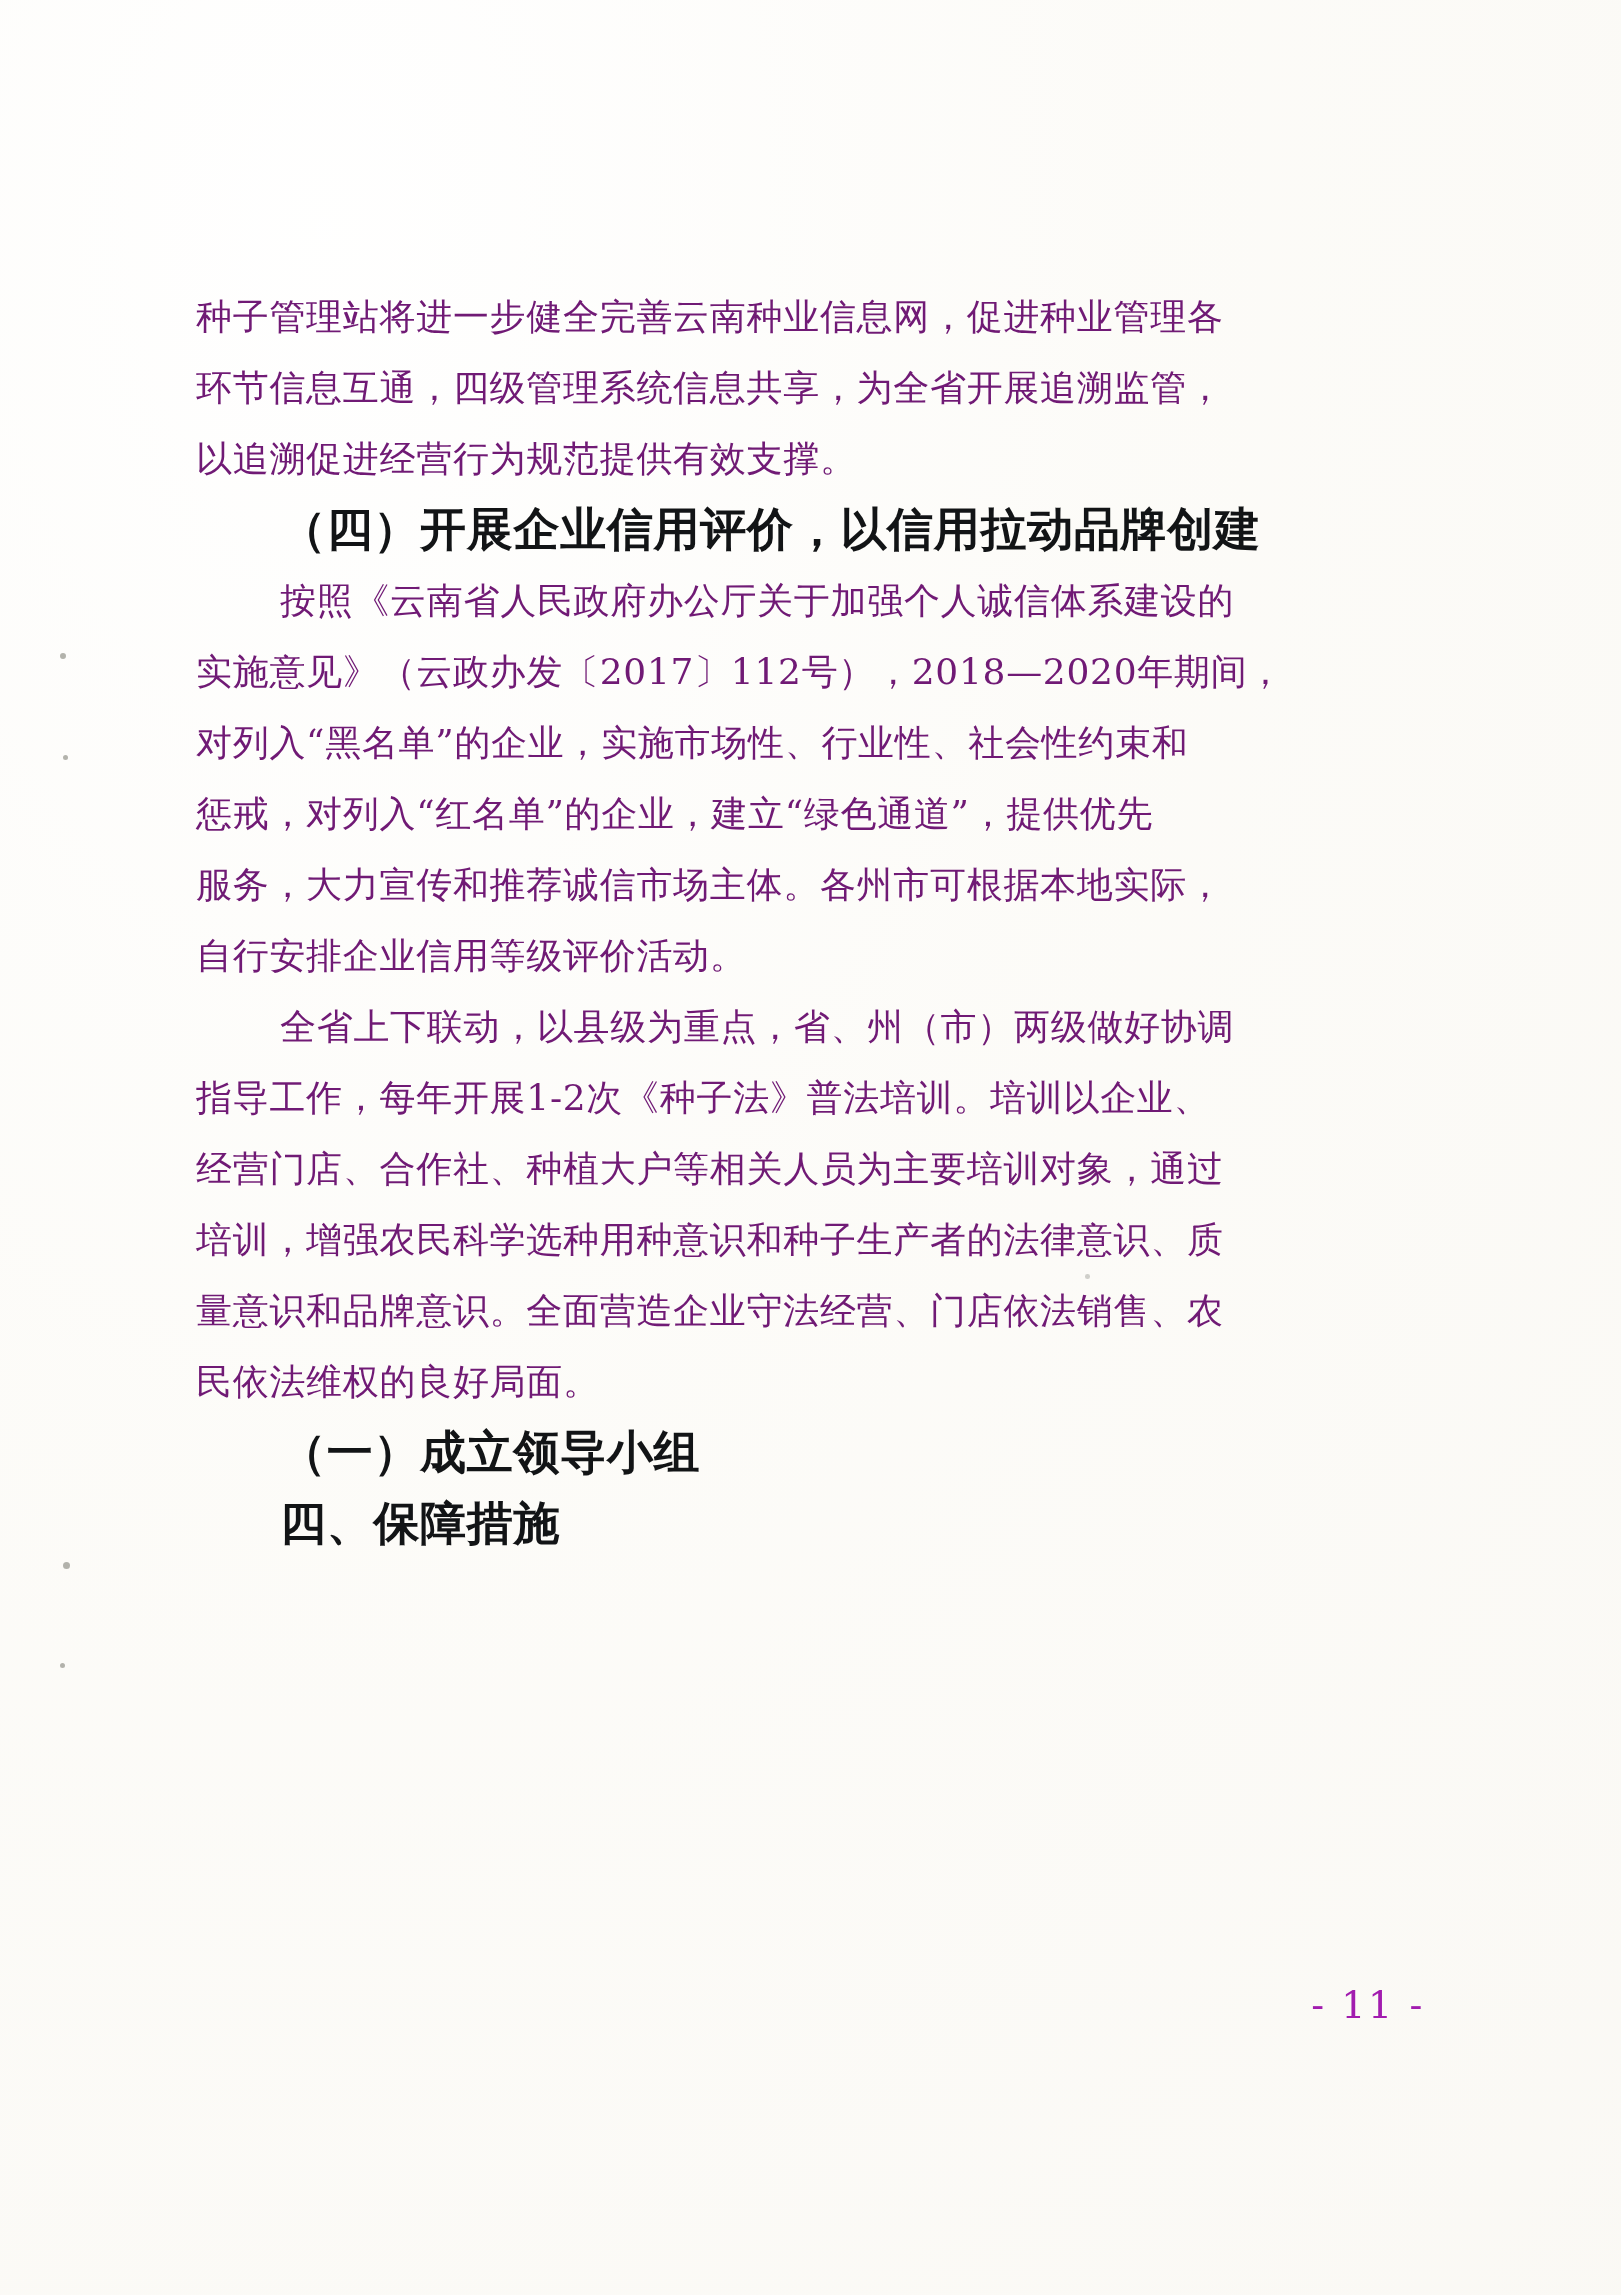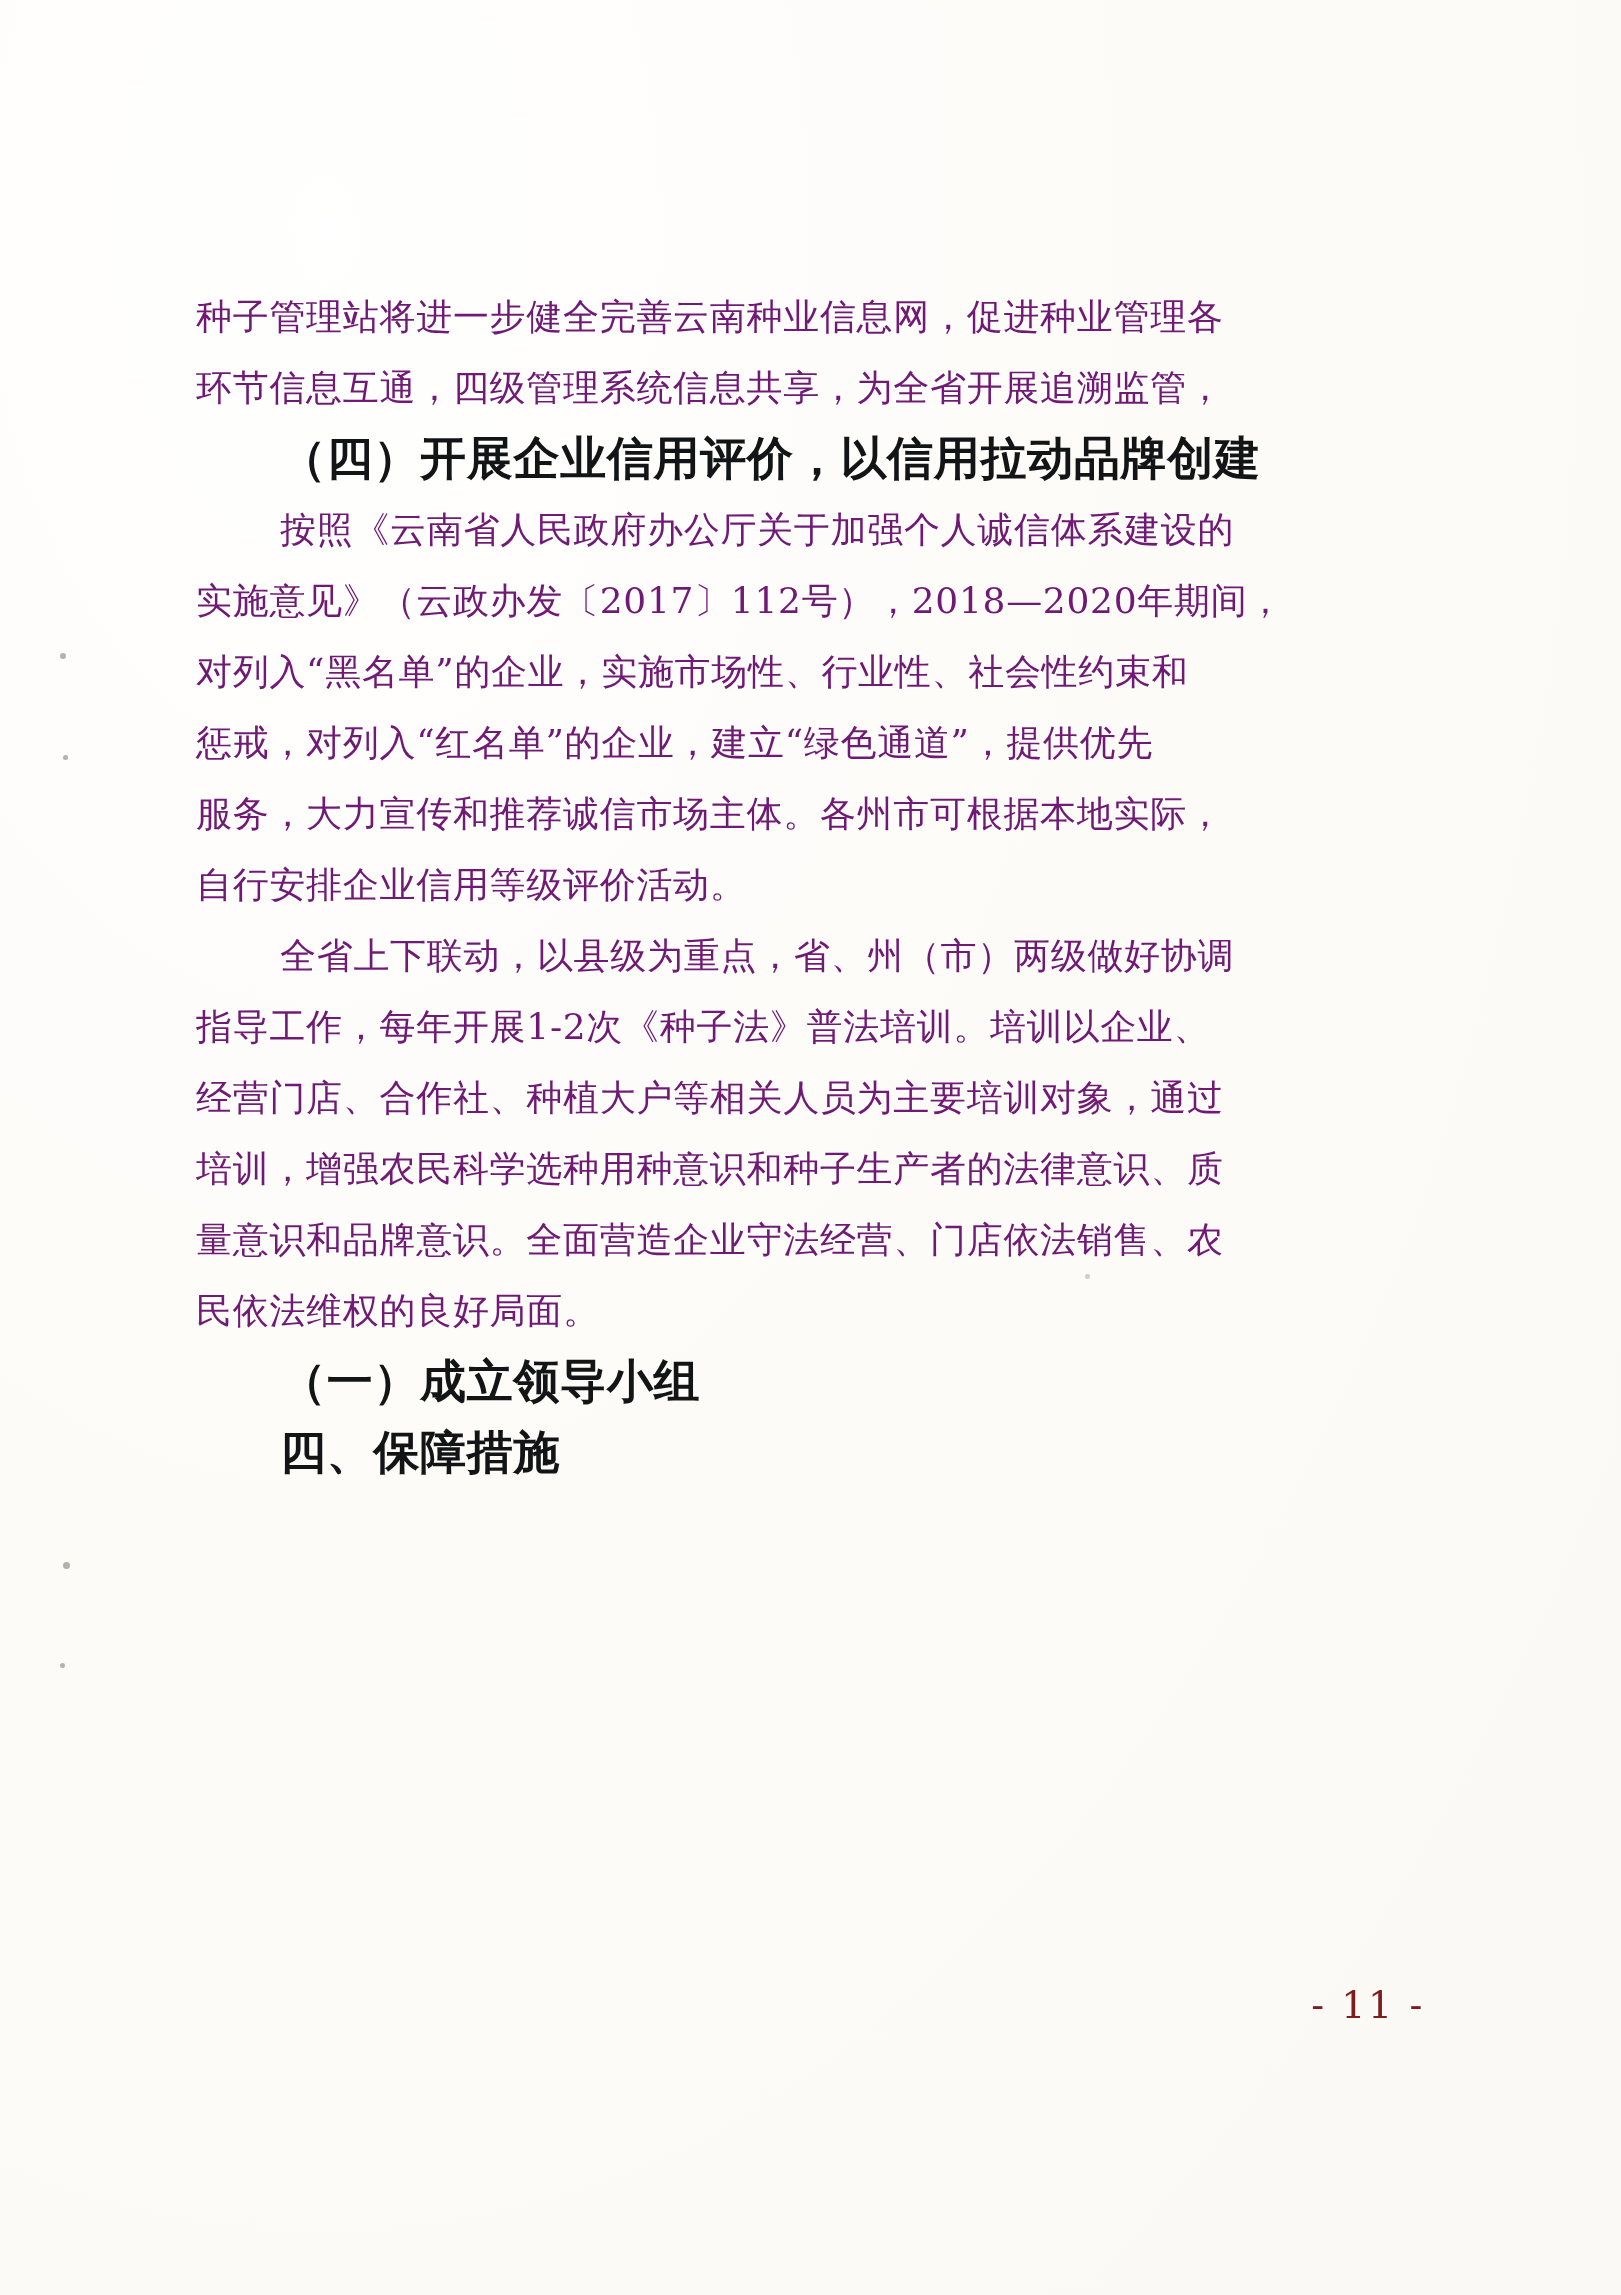--- a/index.html
+++ b/index.html
@@ -52,21 +52,21 @@
   }
   .block {
     margin: 0 0 0 0;
   }
   .page-number {
     position: absolute;
     right: 196px;
     top: 1983px;
     font-size: 38px;
     letter-spacing: 2.6px;
-    color: #7f1d1d;
+    color: #a21caf;
     font-family: "DejaVu Serif", "Liberation Serif", serif;
   }
   
   .speckle {
     position: absolute;
     background: #9a9a92;
     border-radius: 50%;
     opacity: 0.75;
   }
   .sp1 { left: 60px;  top: 653px; width: 5.9px;  height: 5.9px; }
@@ -85,20 +85,21 @@
   <div class="speckle sp2"></div>
   <div class="speckle sp3"></div>
   <div class="speckle sp4"></div>
   <div class="speckle sp5"></div>
 
   <div class="content">
 
     <div class="block">
       <div class="line">种子管理站将进一步健全完善云南种业信息网，促进种业管理各</div>
       <div class="line">环节信息互通，四级管理系统信息共享，为全省开展追溯监管，</div>
+      <div class="line">以追溯促进经营行为规范提供有效支撑。</div>
     </div>
 
     <div class="heading">（四）开展企业信用评价，以信用拉动品牌创建</div>
 
     <div class="block">
       <div class="line indent2">按照《云南省人民政府办公厅关于加强个人诚信体系建设的</div>
       <div class="line">实施意见》（云政办发〔2017〕112号），2018—2020年期间，</div>
       <div class="line">对列入“黑名单”的企业，实施市场性、行业性、社会性约束和</div>
       <div class="line">惩戒，对列入“红名单”的企业，建立“绿色通道”，提供优先</div>
       <div class="line">服务，大力宣传和推荐诚信市场主体。各州市可根据本地实际，</div>

